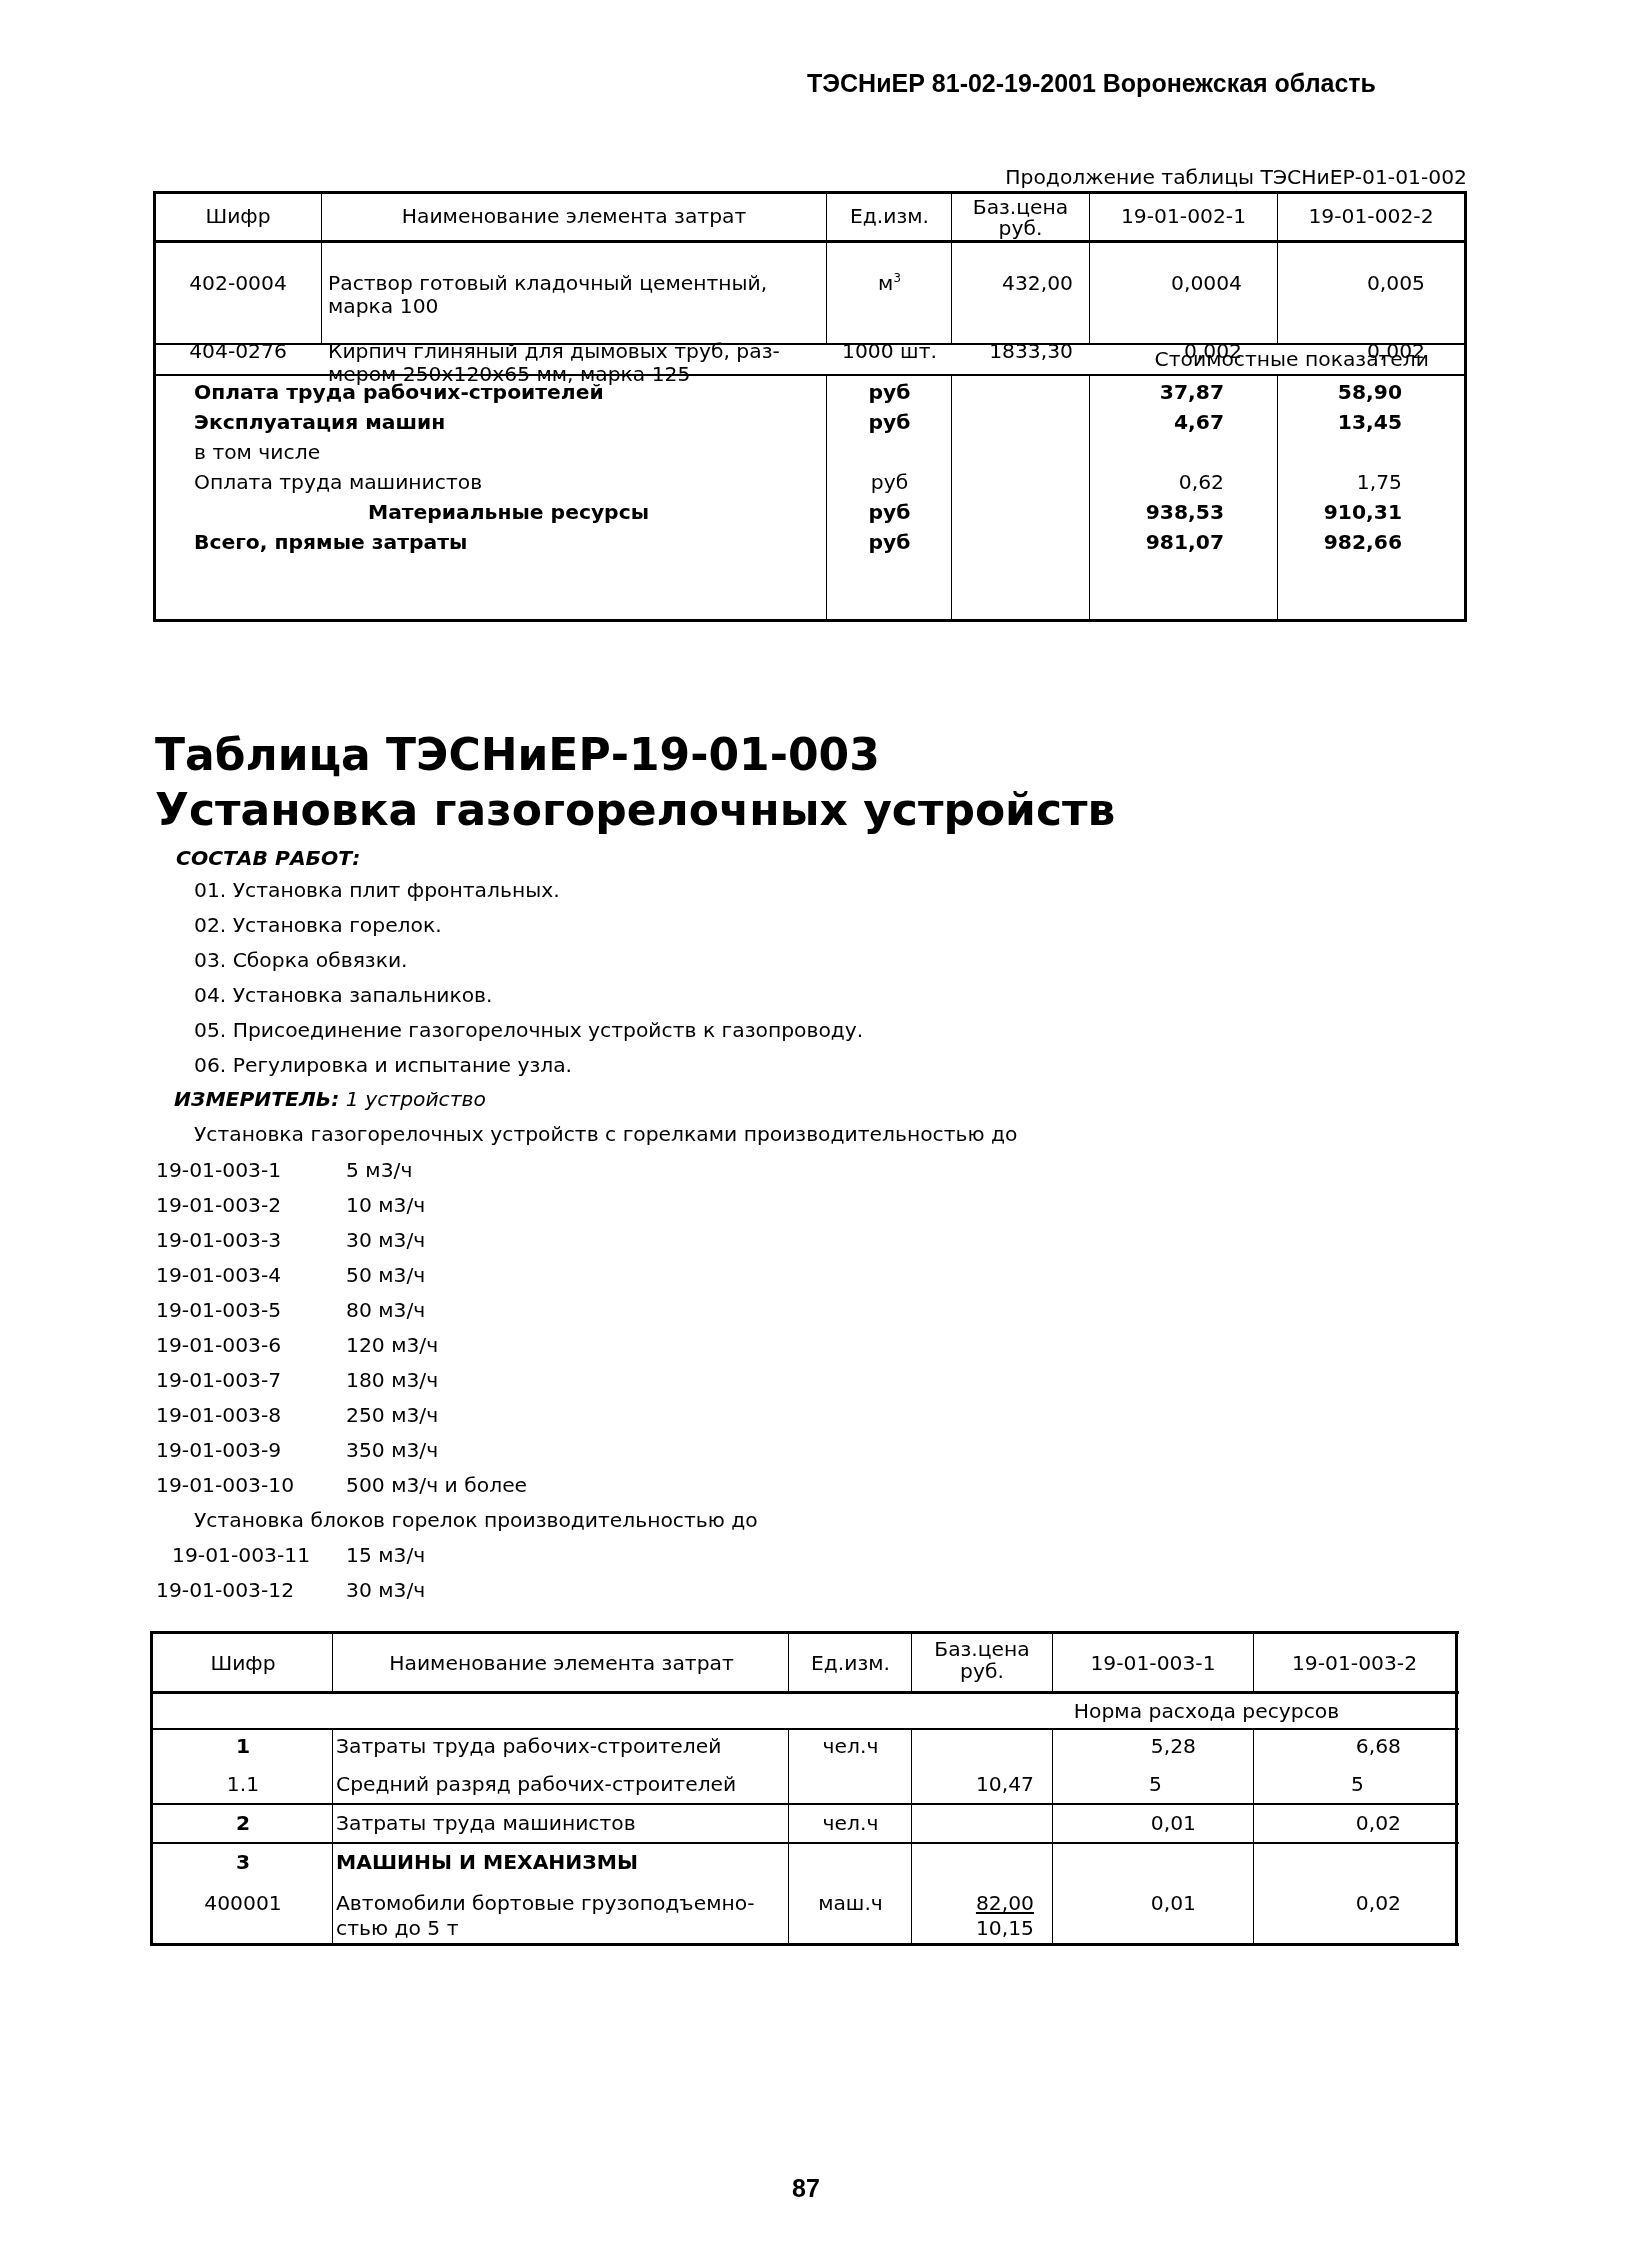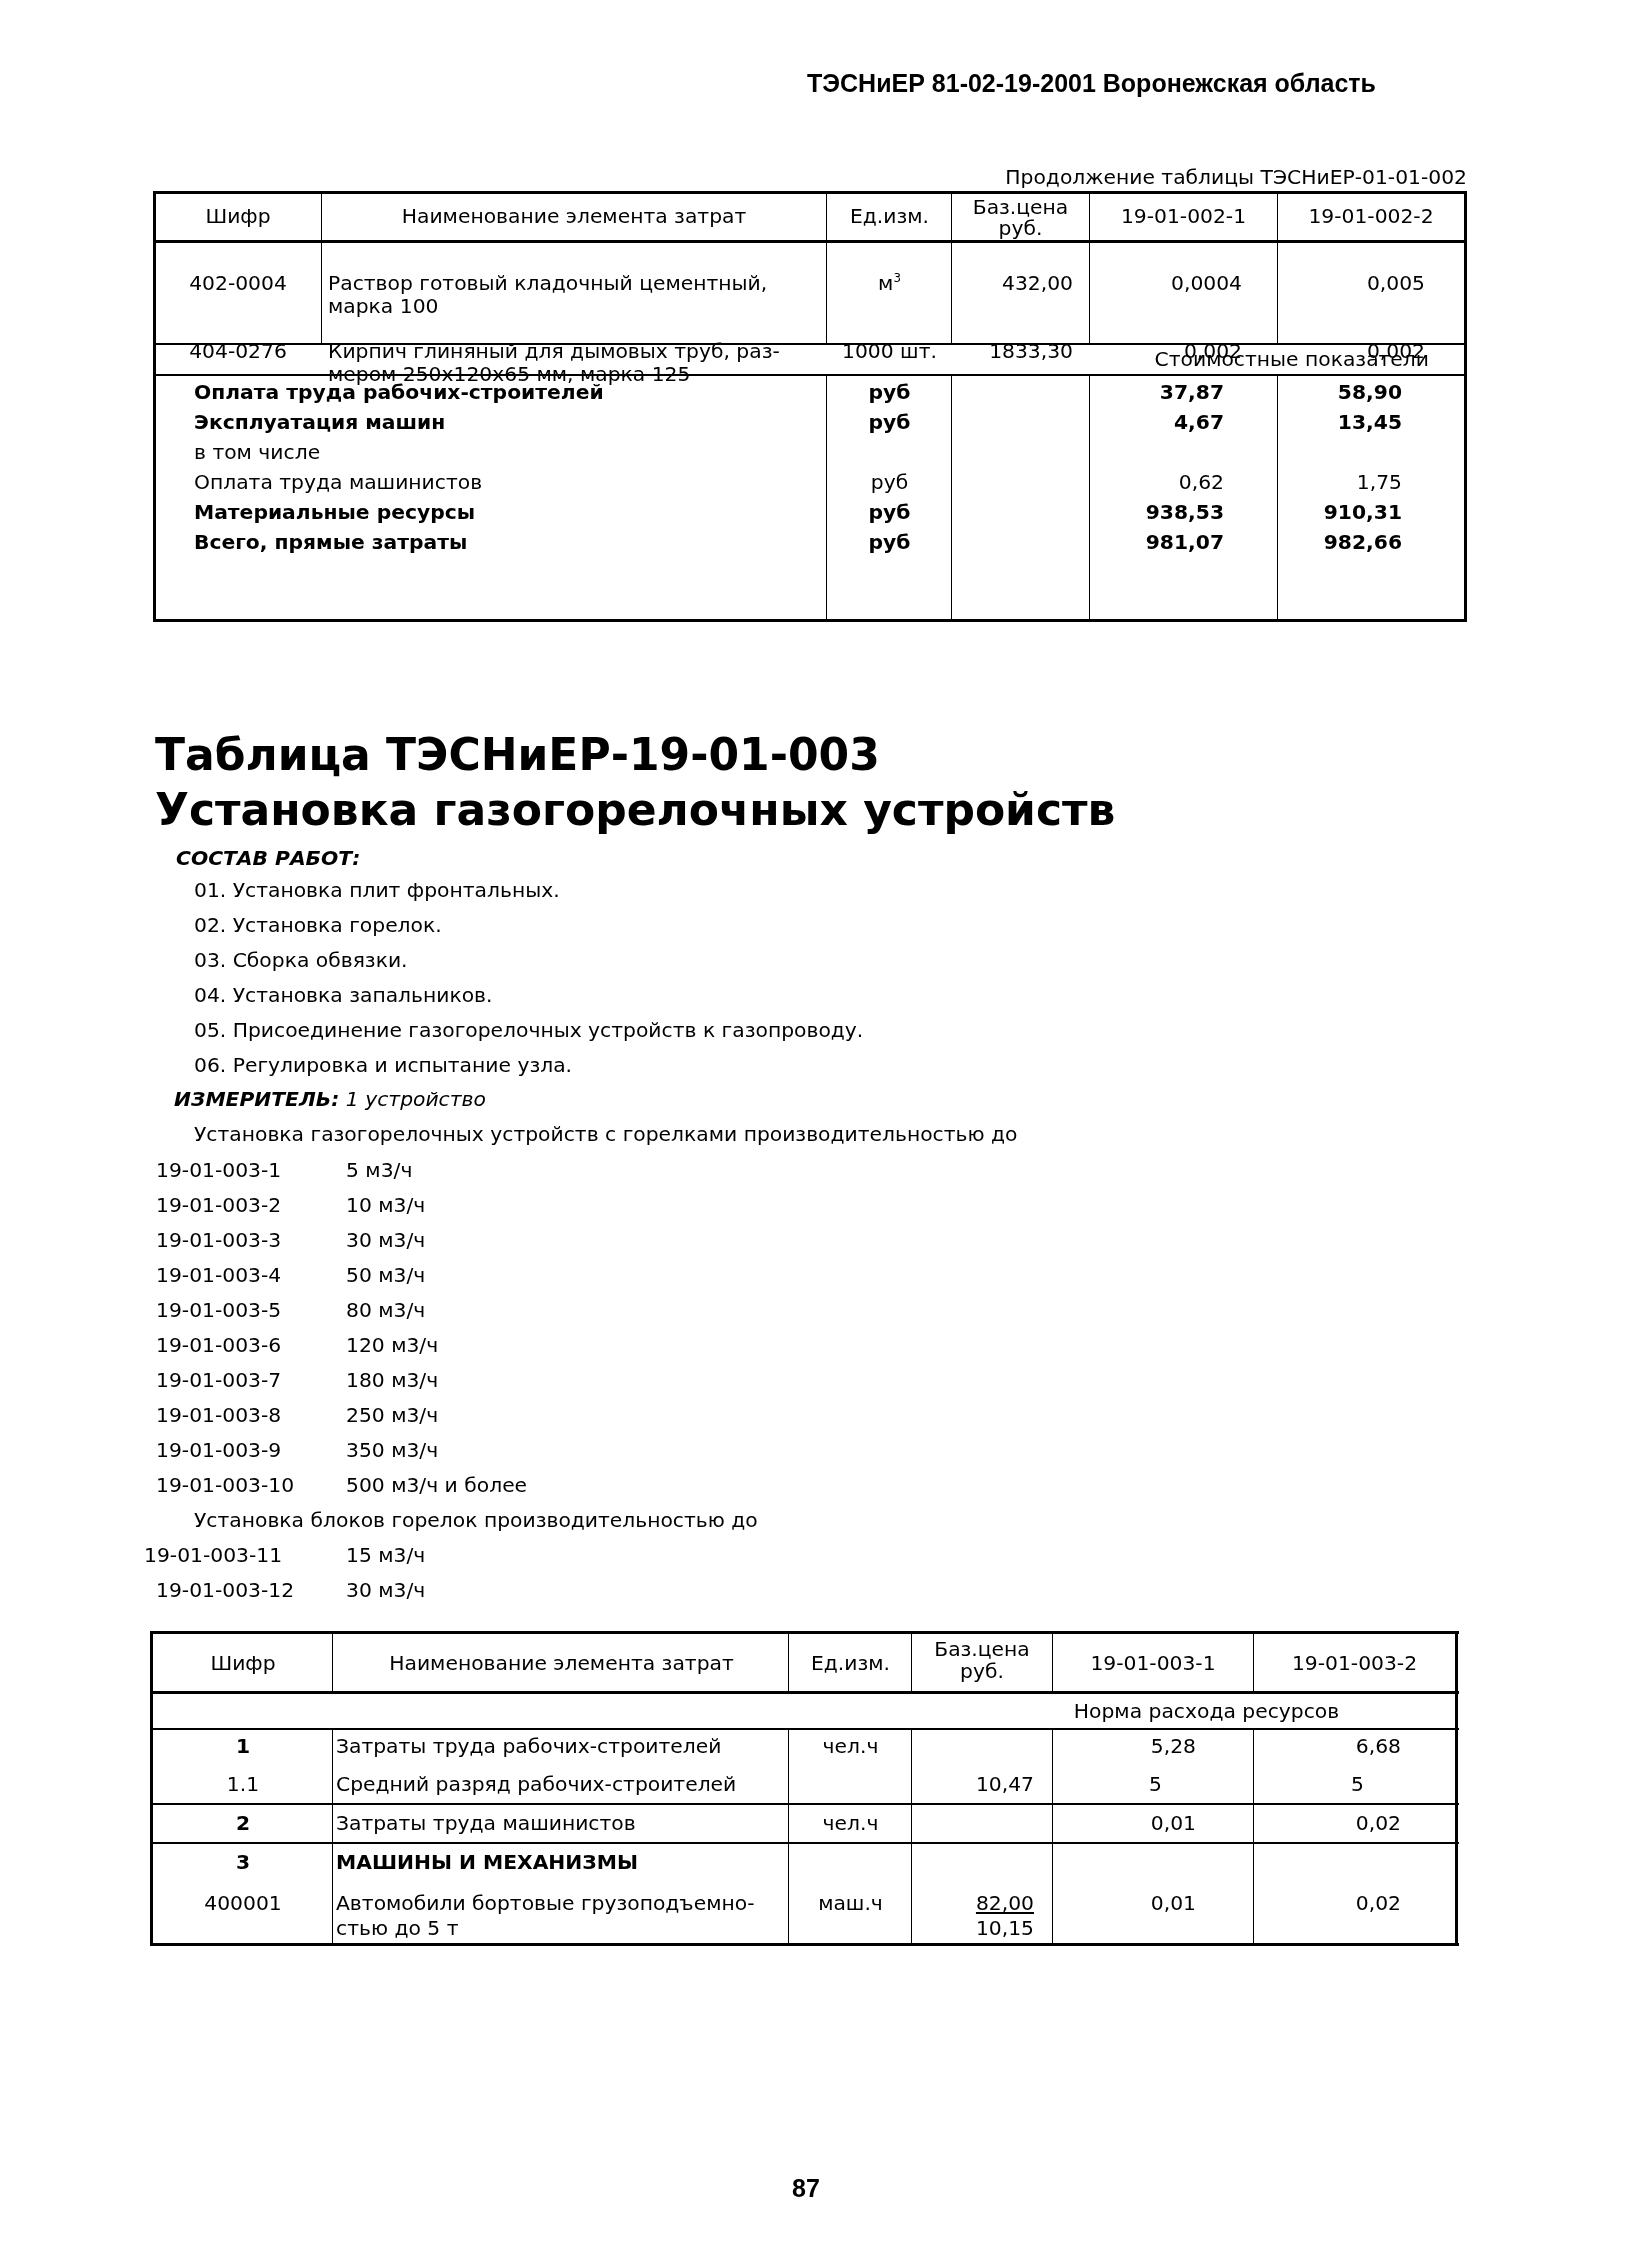--- a/index.html
+++ b/index.html
@@ -106,21 +106,21 @@
         <div class="cell rgt" style="left:1090px; width:134px;top:439px;"></div>
         <div class="cell rgt" style="left:1278px; width:124px;top:439px;"></div>
       </div>
       <div>
         <div class="cell lft" style="left:194px; width:629px;top:469px;">Оплата труда машинистов</div>
         <div class="cell ctr" style="left:828px; width:123px;top:469px;">руб</div>
         <div class="cell rgt" style="left:1090px; width:134px;top:469px;">0,62</div>
         <div class="cell rgt" style="left:1278px; width:124px;top:469px;">1,75</div>
       </div>
       <div>
-        <div class="cell lft b" style="left:194px; width:629px;top:499px;">Материальные ресурсы</div>
+        <div class="cell lft b" style="left:194px; width:629px;top:499px;text-align:center;">Материальные ресурсы</div>
         <div class="cell ctr b" style="left:828px; width:123px;top:499px;">руб</div>
         <div class="cell rgt b" style="left:1090px; width:134px;top:499px;">938,53</div>
         <div class="cell rgt b" style="left:1278px; width:124px;top:499px;">910,31</div>
       </div>
       <div>
         <div class="cell lft b" style="left:194px; width:629px;top:529px;">Всего, прямые затраты</div>
         <div class="cell ctr b" style="left:828px; width:123px;top:529px;">руб</div>
         <div class="cell rgt b" style="left:1090px; width:134px;top:529px;">981,07</div>
         <div class="cell rgt b" style="left:1278px; width:124px;top:529px;">982,66</div>
       </div>
@@ -160,21 +160,21 @@
     <div class="abs t" style="left:346px; top:1367px;">180 м3/ч</div>
     <div class="abs t" style="left:156px; top:1402px;">19-01-003-8</div>
     <div class="abs t" style="left:346px; top:1402px;">250 м3/ч</div>
     <div class="abs t" style="left:156px; top:1437px;">19-01-003-9</div>
     <div class="abs t" style="left:346px; top:1437px;">350 м3/ч</div>
     <div class="abs t" style="left:156px; top:1472px;">19-01-003-10</div>
     <div class="abs t" style="left:346px; top:1472px;">500 м3/ч и более</div>
   </div>
 <div class="abs t" style="left:194px; top:1507px;">Установка блоков горелок производительностью до</div>
 <div id="group2-list">
-    <div class="abs t" style="left:144px; top:1542px;text-align:right;">19-01-003-11</div>
+    <div class="abs t" style="left:172px; top:1542px;text-align:right;">19-01-003-11</div>
     <div class="abs t" style="left:346px; top:1542px;">15 м3/ч</div>
     <div class="abs t" style="left:156px; top:1577px;">19-01-003-12</div>
     <div class="abs t" style="left:346px; top:1577px;">30 м3/ч</div>
   </div>
 
 <div>
   <div class="hline" style="left:150px; top:1631px; width:1309px; height:3.3px;"></div>
   <div class="hline" style="left:150px; top:1943px; width:1309px; height:3.3px;"></div>
   <div class="vline" style="left:150px; top:1631px; width:2.6px; height:315px;"></div>
   <div class="vline" style="left:1455px; top:1631px; width:3.3px; height:315px;"></div>

